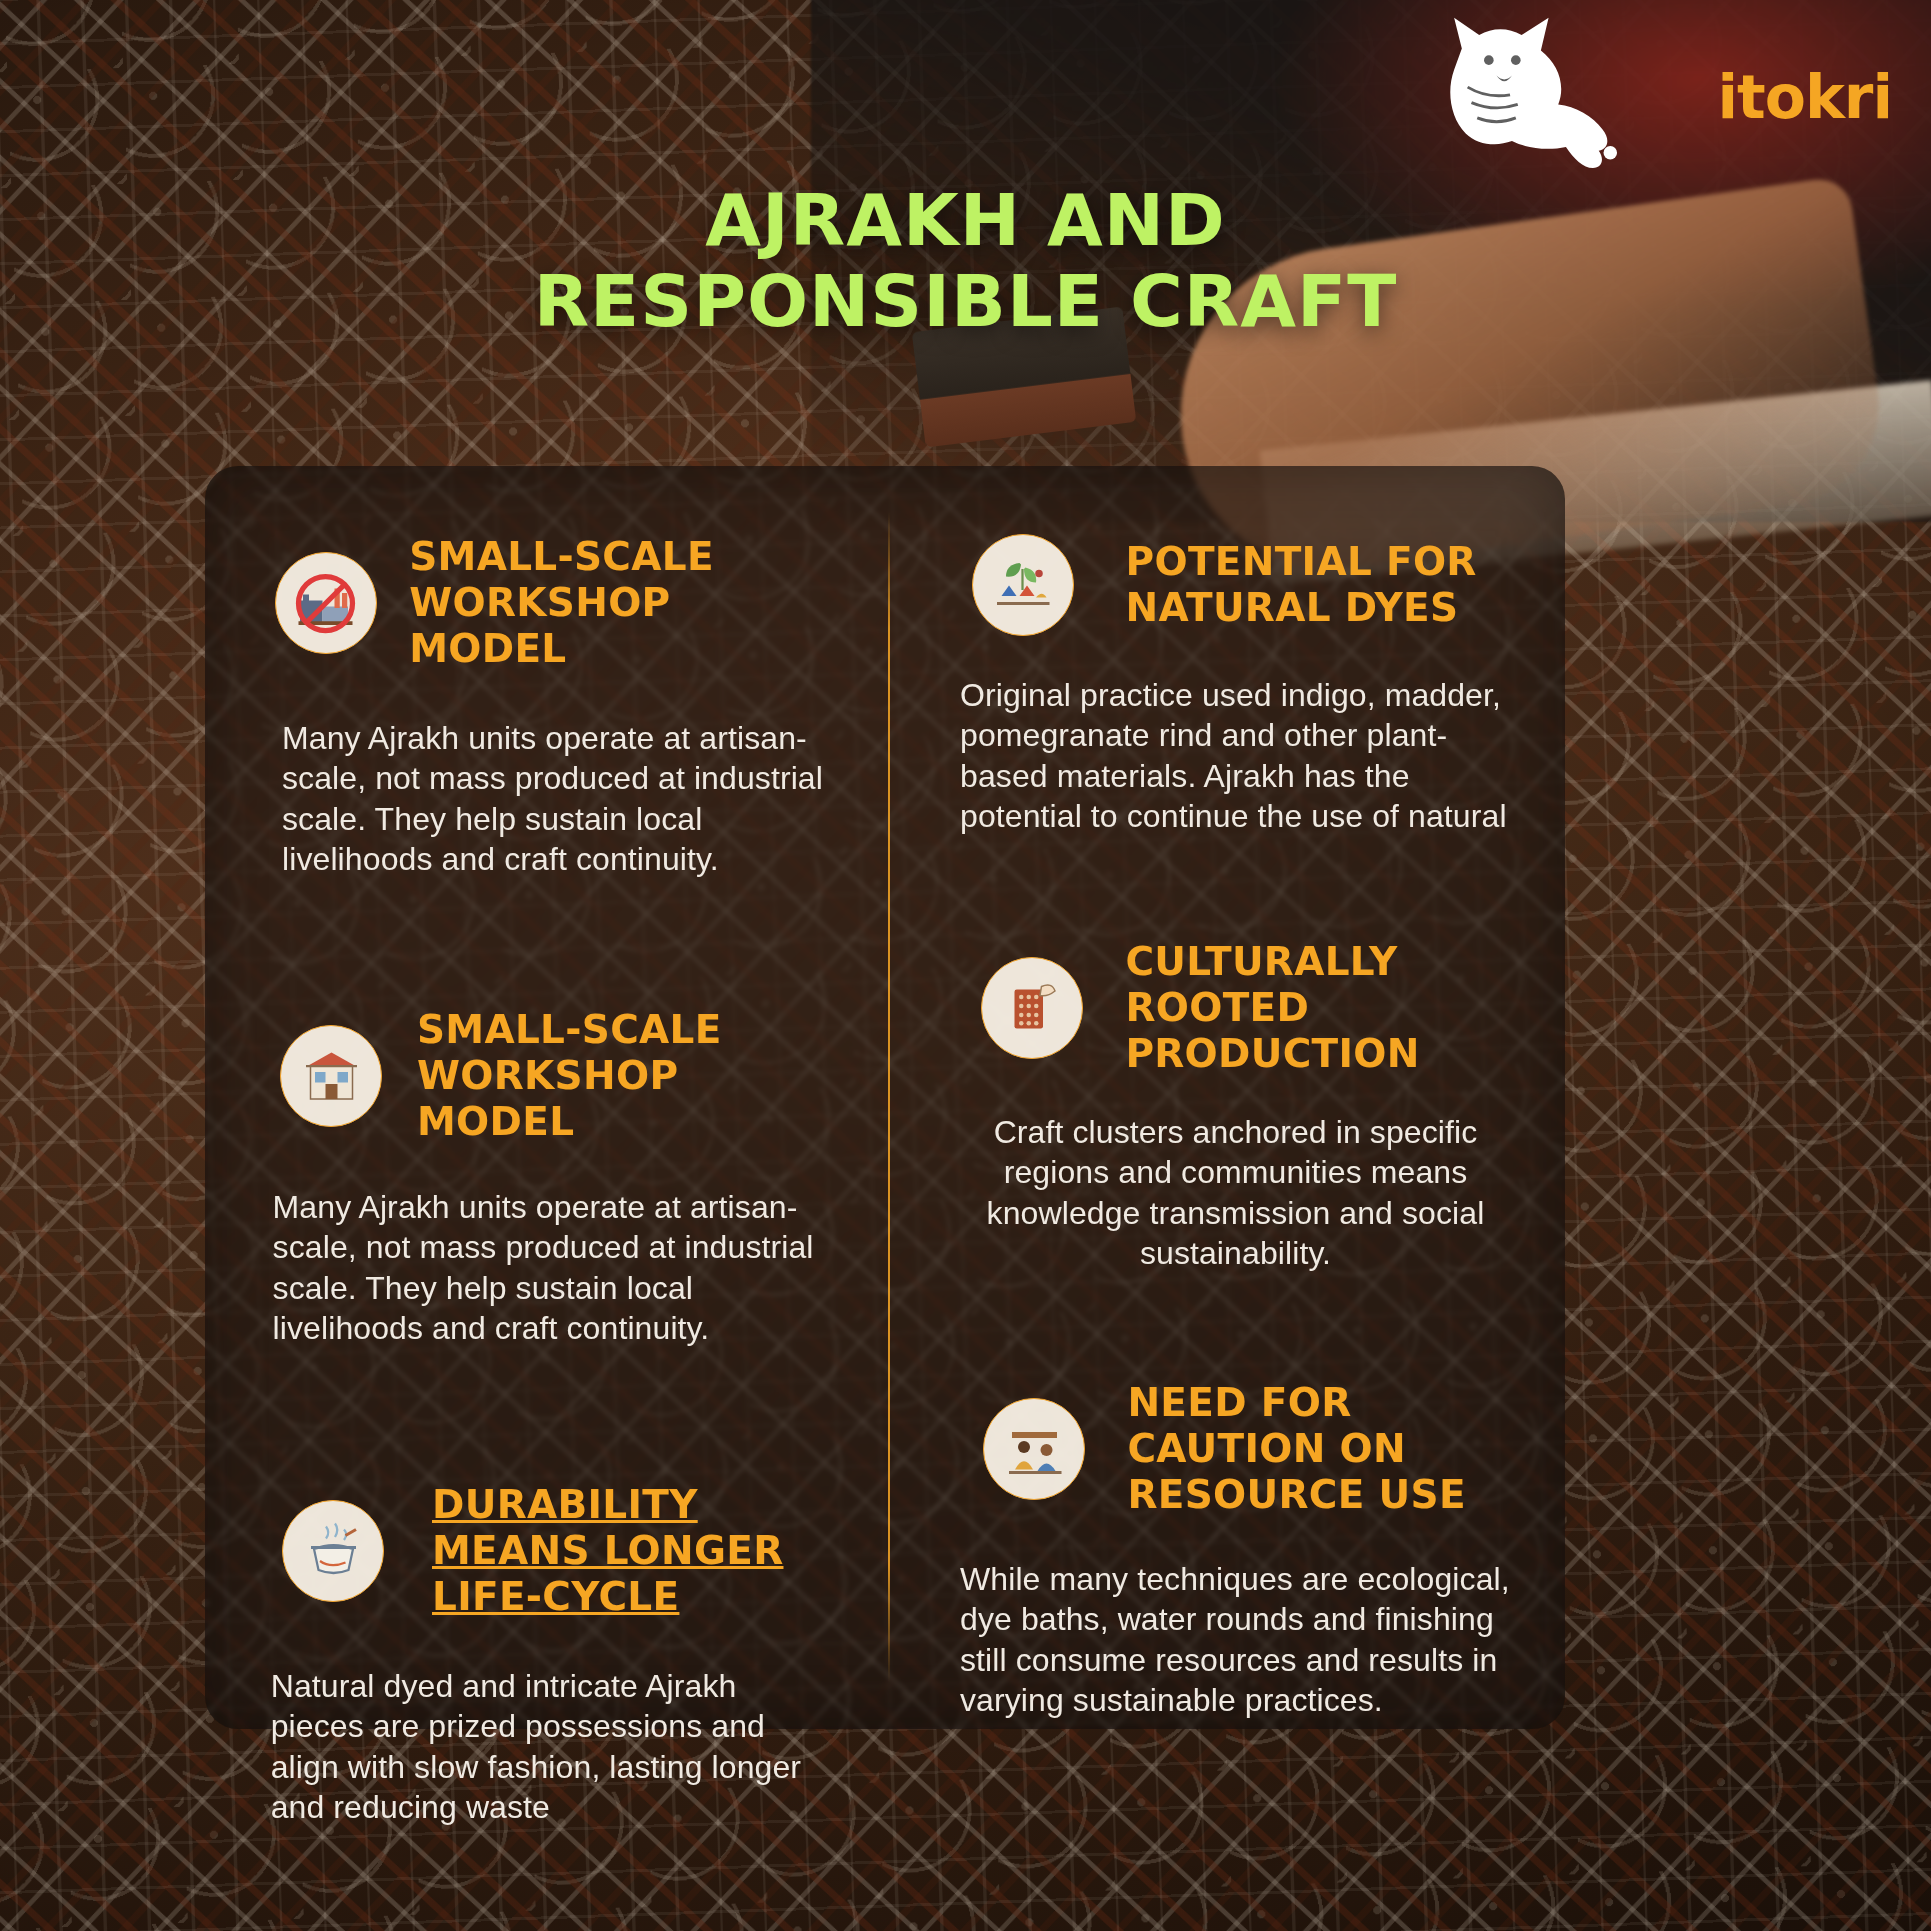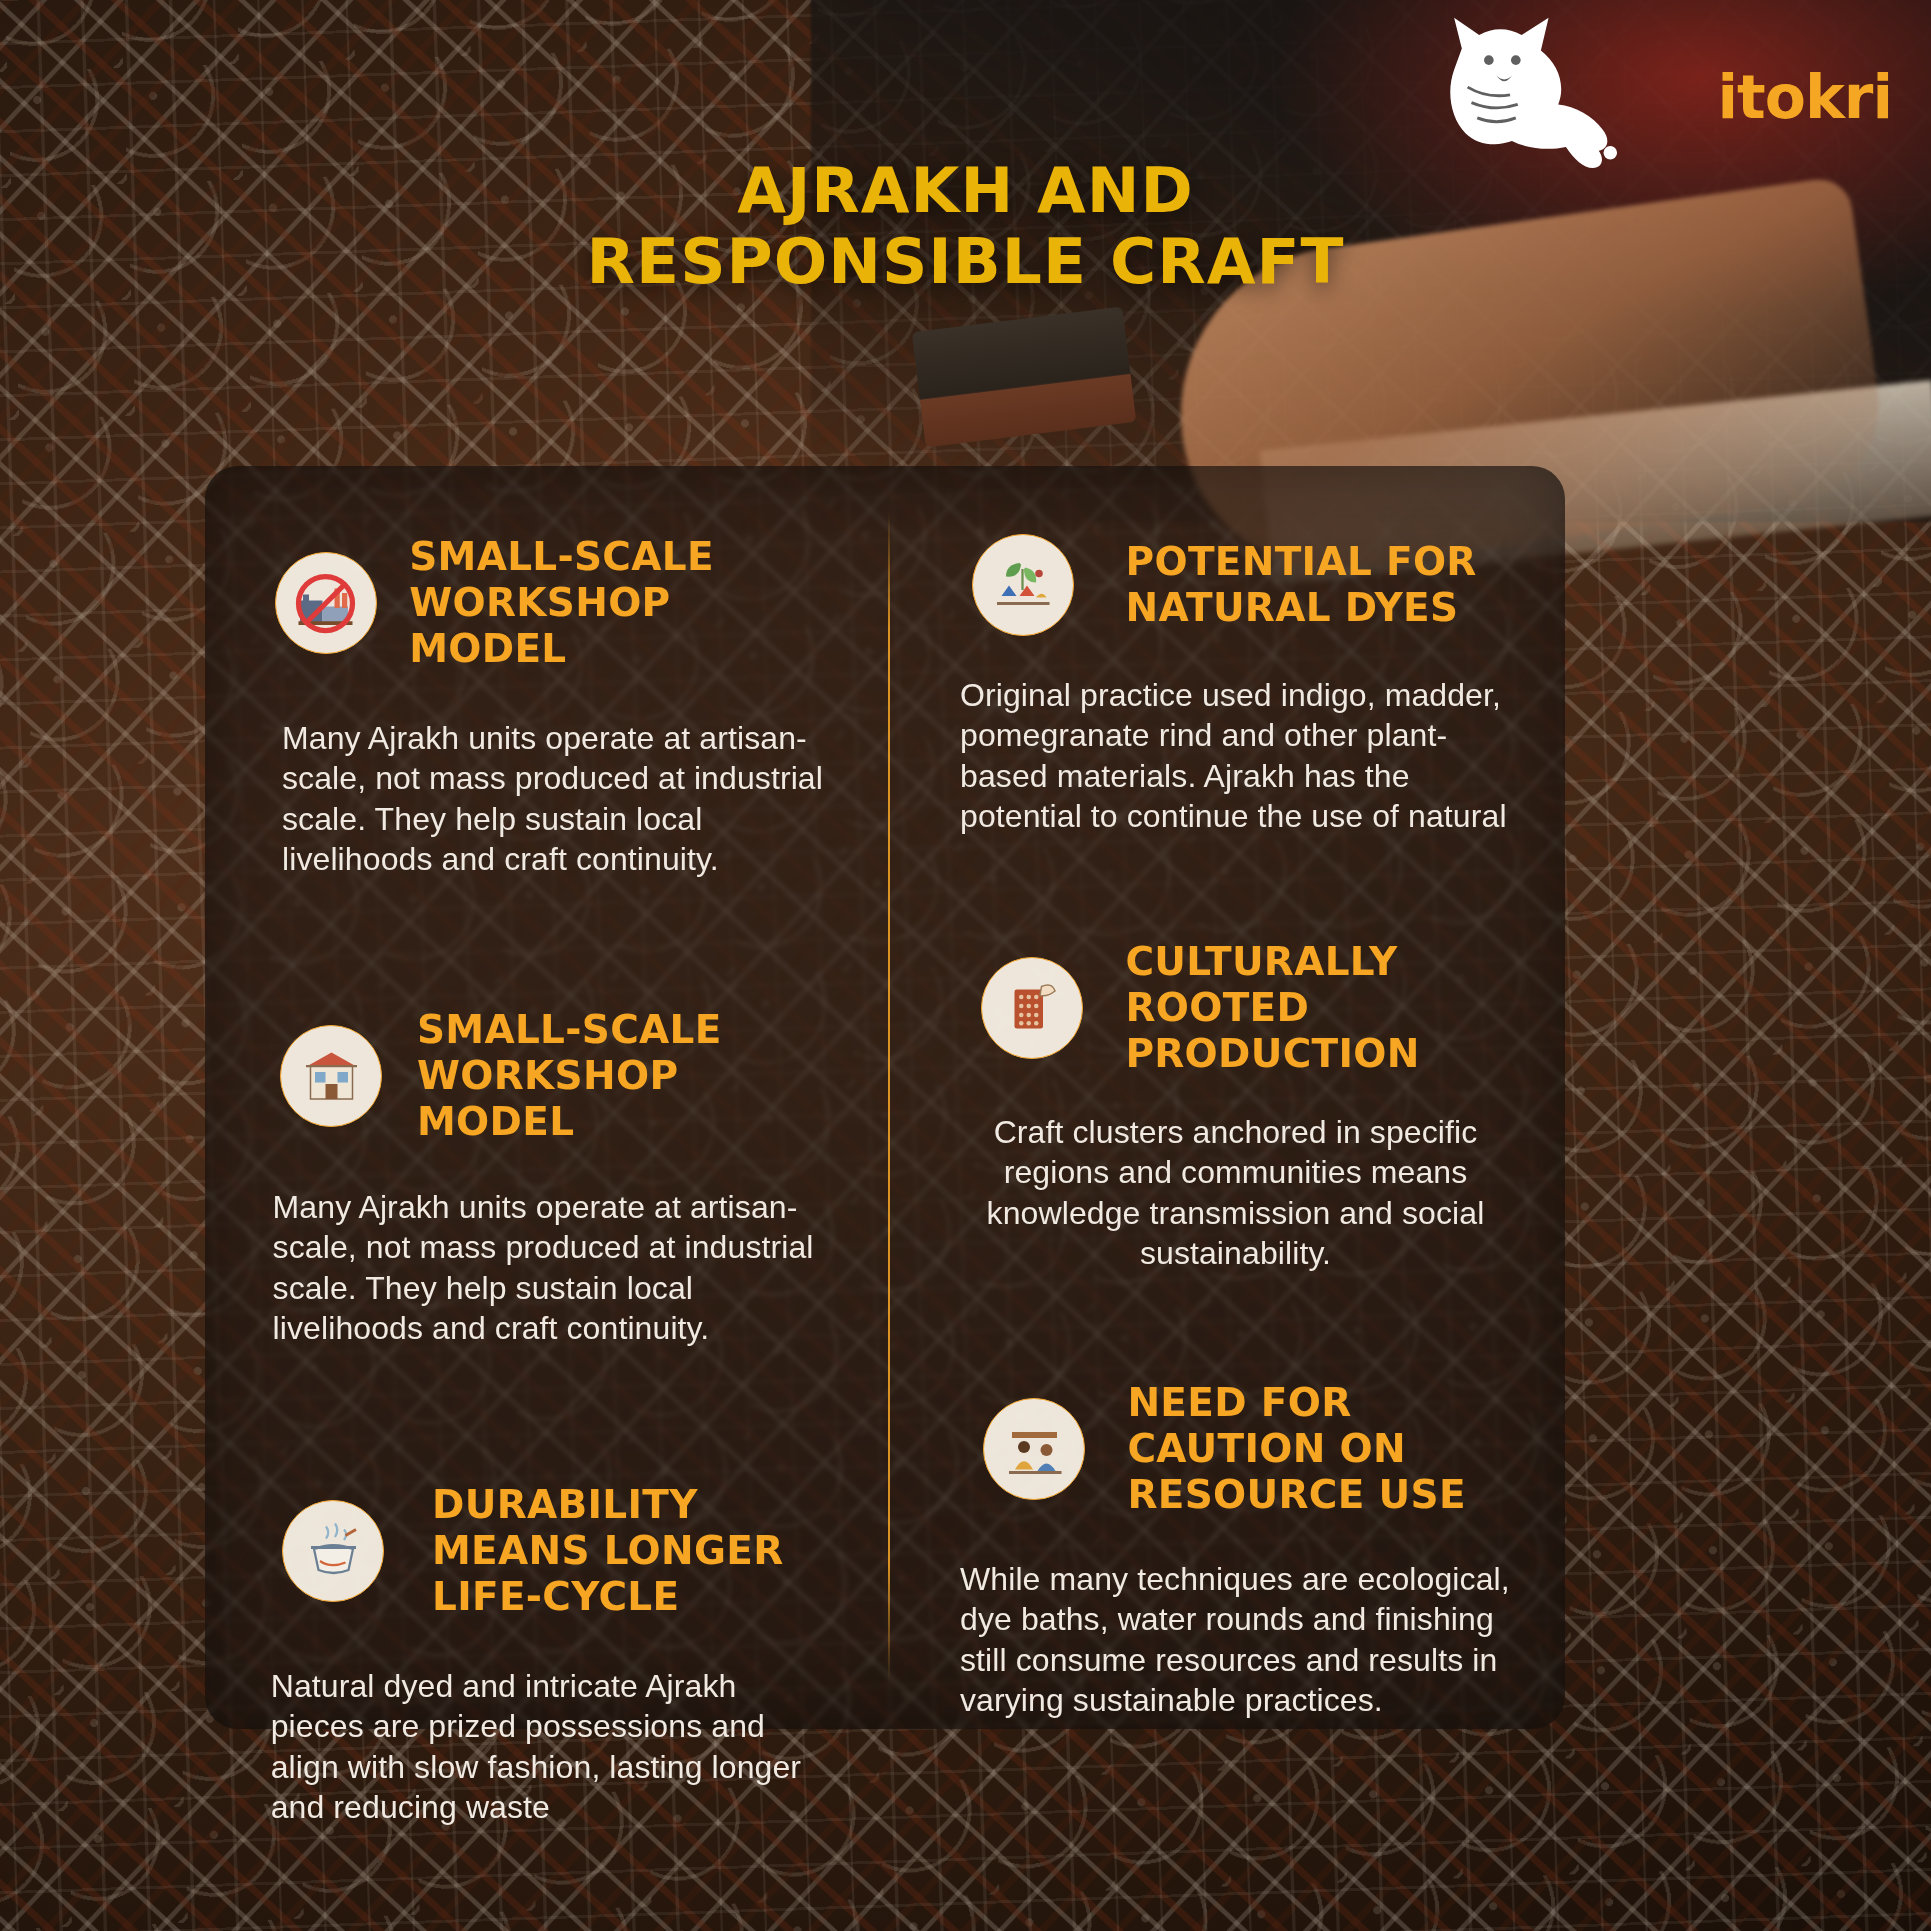--- a/index.html
+++ b/index.html
@@ -122,28 +122,28 @@
     color: #F5A623;
     font-size: 60px;
     font-weight: bold;
     letter-spacing: -1px;
     font-family: "DejaVu Sans", sans-serif;
   }
 
   
   .title {
     position: absolute;
-    top: 156px;
+    top: 180px;
     left: 0;
     width: 100%;
     text-align: center;
-    color: #eab308;
+    color: #bef264;
     font-family: "DejaVu Sans", sans-serif;
     font-weight: bold;
-    font-size: 63px;
+    font-size: 72px;
     line-height: 1.12;
     letter-spacing: 1px;
     text-shadow: 0 5.8px 21px rgba(0,0,0,0.55);
     z-index: 7;
   }
 
   
   .card {
     position: absolute;
     left: 205px;
@@ -221,21 +221,21 @@
   
   .col-left .item:nth-child(1) .item-head { padding-left: 13.5px; }
   .col-left .item:nth-child(1) .item-title { margin-left: 7.7px; }
   .col-left .item:nth-child(1) .item-body { margin-top: 46px; margin-left: 21px; }
   .col-left .item:nth-child(2) { margin-top: 118px; }
   .col-left .item:nth-child(2) .item-head { padding-left: 19.3px; }
   .col-left .item:nth-child(2) .item-title { margin-left: 9.7px; }
   .col-left .item:nth-child(2) .item-body { margin-top: 42px; margin-left: 11.6px; }
   .col-left .item:nth-child(3) { margin-top: 124px; }
   .col-left .item:nth-child(3) .item-head { padding-left: 21px; }
-  .col-left .item:nth-child(3) .item-title { margin-left: 23px; }
+  .col-left .item:nth-child(3) .item-title { margin-left: 23px; text-decoration: underline; }
   .col-left .item:nth-child(3) .item-body { margin-top: 46px; margin-left: 9.7px; }
 
   .col-right .item:nth-child(1) .item-head { padding-left: 11.6px; }
   .col-right .item:nth-child(1) .item-title { margin-left: 27px; }
   .col-right .item:nth-child(1) .item-body { margin-top: 39px; }
   .col-right .item:nth-child(2) { margin-top: 93px; }
   .col-right .item:nth-child(2) .item-head { padding-left: 21px; }
   .col-right .item:nth-child(2) .item-title { margin-left: 17.4px; }
   .col-right .item:nth-child(2) .item-body { margin-top: 35px; text-align: center; }
   .col-right .item:nth-child(3) { margin-top: 97px; }

